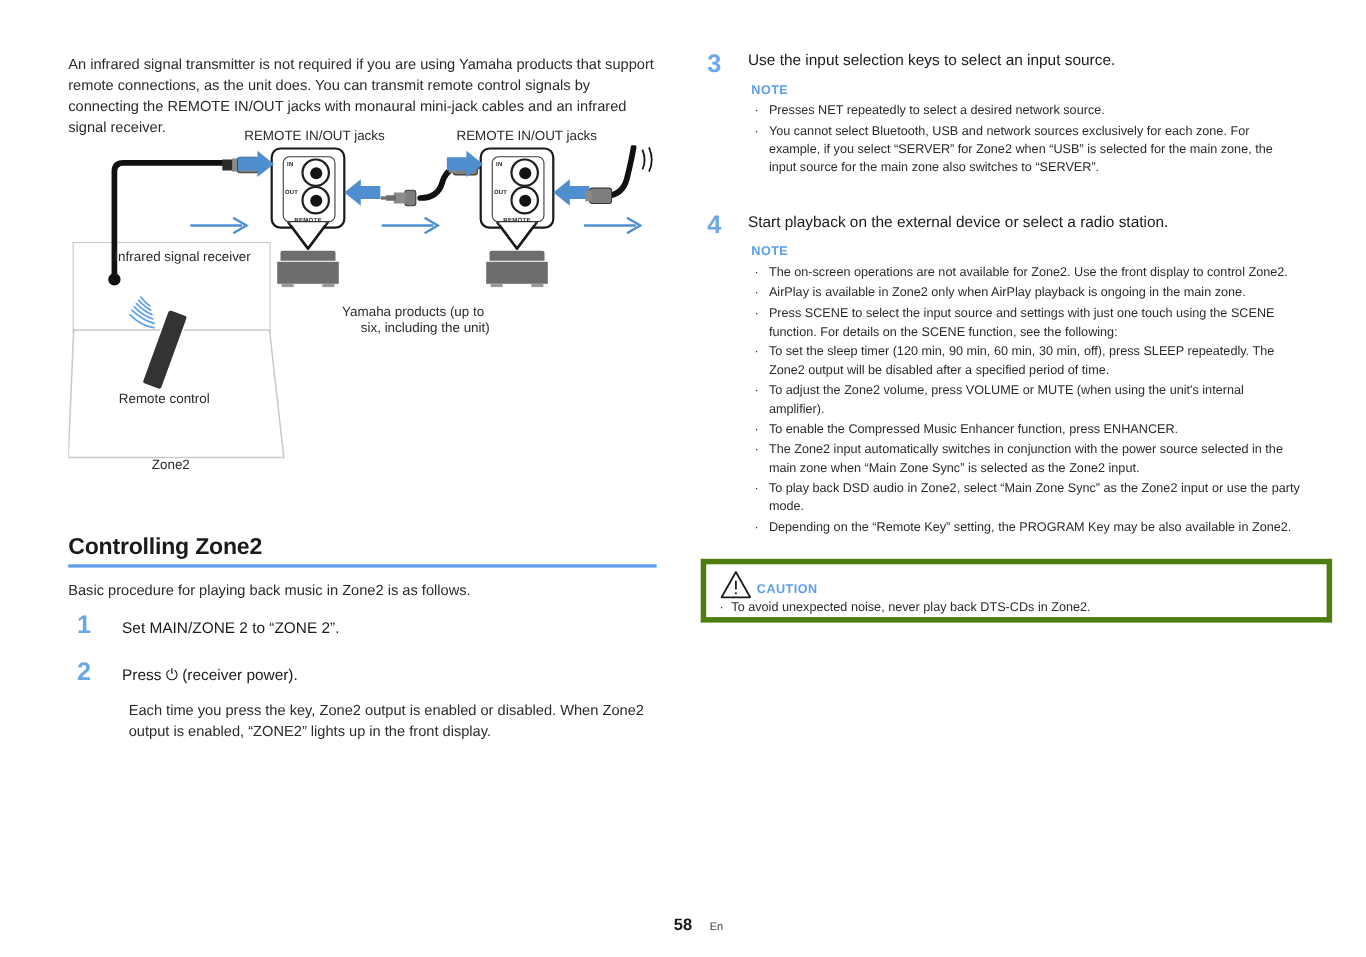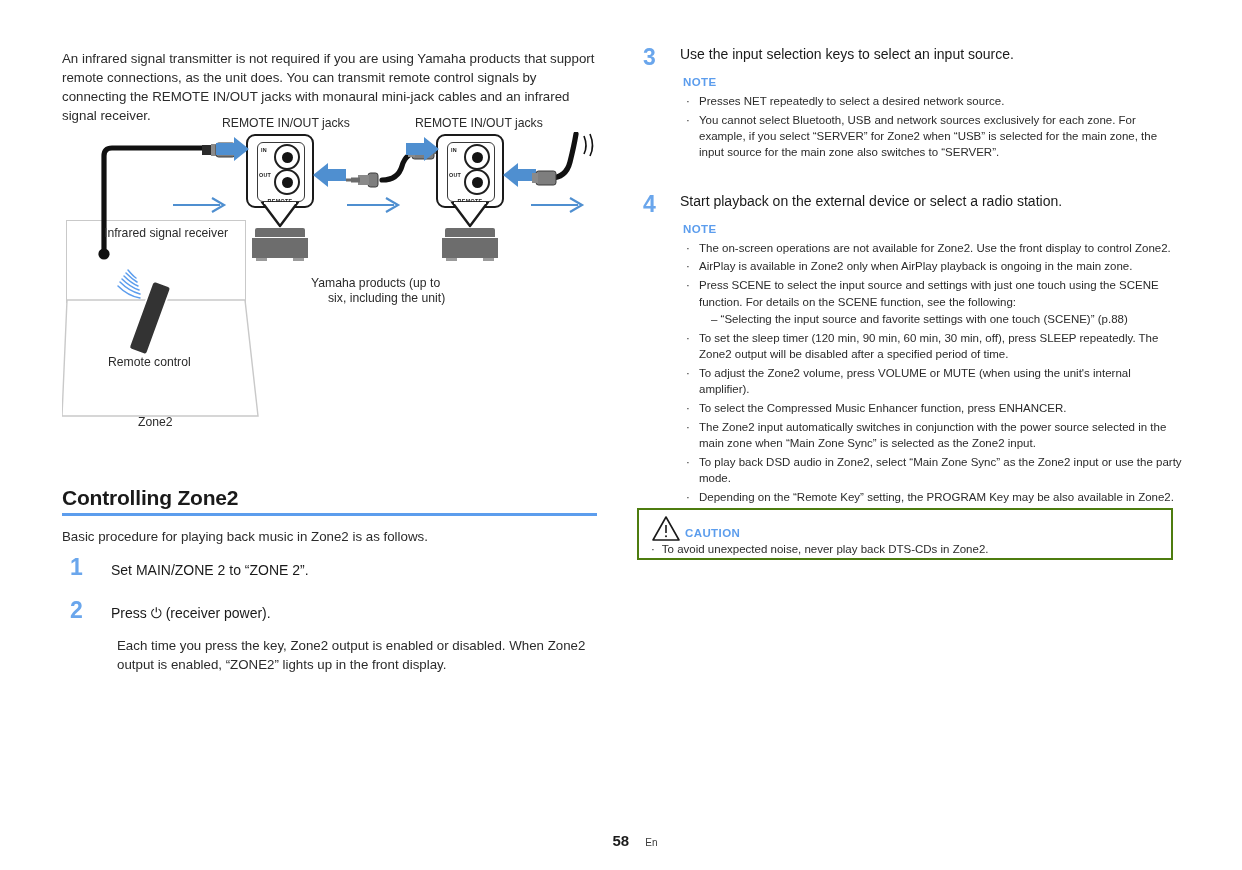--- a/index.html
+++ b/index.html
@@ -65,21 +65,21 @@
   .rstep-num{position:absolute;left:6px;top:6px;font-size:23px;font-weight:bold;color:#6aa6ec;line-height:1;}
   .rstep-title{margin-left:43px;font-size:14px;font-weight:normal;color:#1a1a1a;padding-top:6px;}
 
   .note-label{color:#5c9ded;font-size:11.5px;font-weight:bold;letter-spacing:.4px;margin-left:46px;margin-top:14px;}
   .note-list{margin:5px 0 0 46px;padding:0;list-style:none;}
   .note-list > li{position:relative;padding-left:16px;font-size:11.5px;line-height:16.3px;color:#2b2b2b;margin-bottom:2.5px;}
   .note-list > li > .bullet{position:absolute;left:3px;top:0;color:#2b2b2b;}
   .sub-dash{position:relative;padding-left:12px;margin-top:1px;}
 
   
-  #caution-box{position:absolute;left:637px;top:508px;width:532px;height:48px;border:2px solid #4d7c0f;background:#fff;}
+  #caution-box{position:absolute;left:637px;top:508px;width:532px;height:48px;border:5px solid #4d7c0f;background:#fff;padding-left:32px;}
   #caution-head{position:absolute;left:46px;top:17px;font-size:11.5px;font-weight:bold;color:#5c9ded;letter-spacing:.4px;}
   #caution-tri{position:absolute;left:12px;top:5px;}
   #caution-list{position:absolute;left:12px;top:33px;font-size:11.5px;color:#2b2b2b;}
   #caution-list .bullet{margin-right:7px;}
 
   
   #footer{position:absolute;left:0;right:0;top:832px;text-align:center;padding-left:28px;}
   #page-no{font-size:15px;font-weight:bold;color:#1a1a1a;}
   #lang-code{font-size:10px;color:#3a3a3a;margin-left:16px;}
 </style>
@@ -265,25 +265,24 @@
     </div>
 
     <div class="rstep" style="margin-top:26px;">
       <div class="rstep-num">4</div>
       <div class="rstep-title">Start playback on the external device or select a radio station.</div>
       <div class="note-label">NOTE</div>
       <ul class="note-list">
         <li><span class="bullet">·</span><span>The on-screen operations are not available for Zone2. Use the front display to control Zone2.</span></li>
         <li><span class="bullet">·</span><span>AirPlay is available in Zone2 only when AirPlay playback is ongoing in the main zone.</span></li>
         <li><span class="bullet">·</span><span>Press SCENE to select the input source and settings with just one touch using the SCENE function. For details on the SCENE function, see the following:</span>
-          <div class="sub-dash"><span>– “Selecting the input source and favorite settings with one touch (SCENE)” (p.88)</span></div>
         </li>
         <li><span class="bullet">·</span><span>To set the sleep timer (120 min, 90 min, 60 min, 30 min, off), press SLEEP repeatedly. The Zone2 output will be disabled after a specified period of time.</span></li>
         <li><span class="bullet">·</span><span>To adjust the Zone2 volume, press VOLUME or MUTE (when using the unit's internal amplifier).</span></li>
-        <li><span class="bullet">·</span><span>To select the Compressed Music Enhancer function, press ENHANCER.</span></li>
+        <li><span class="bullet">·</span><span>To enable the Compressed Music Enhancer function, press ENHANCER.</span></li>
         <li><span class="bullet">·</span><span>The Zone2 input automatically switches in conjunction with the power source selected in the main zone when “Main Zone Sync” is selected as the Zone2 input.</span></li>
         <li><span class="bullet">·</span><span>To play back DSD audio in Zone2, select “Main Zone Sync” as the Zone2 input or use the party mode.</span></li>
         <li><span class="bullet">·</span><span>Depending on the “Remote Key” setting, the PROGRAM Key may be also available in Zone2.</span></li>
       </ul>
     </div>
   </div>
 
   <div id="caution-box">
     <svg id="caution-tri" width="30" height="27" viewBox="0 0 30 27">
       <polygon points="15,2 28,25 2,25" fill="none" stroke="#1a1a1a" stroke-width="1.6" stroke-linejoin="round"></polygon>

